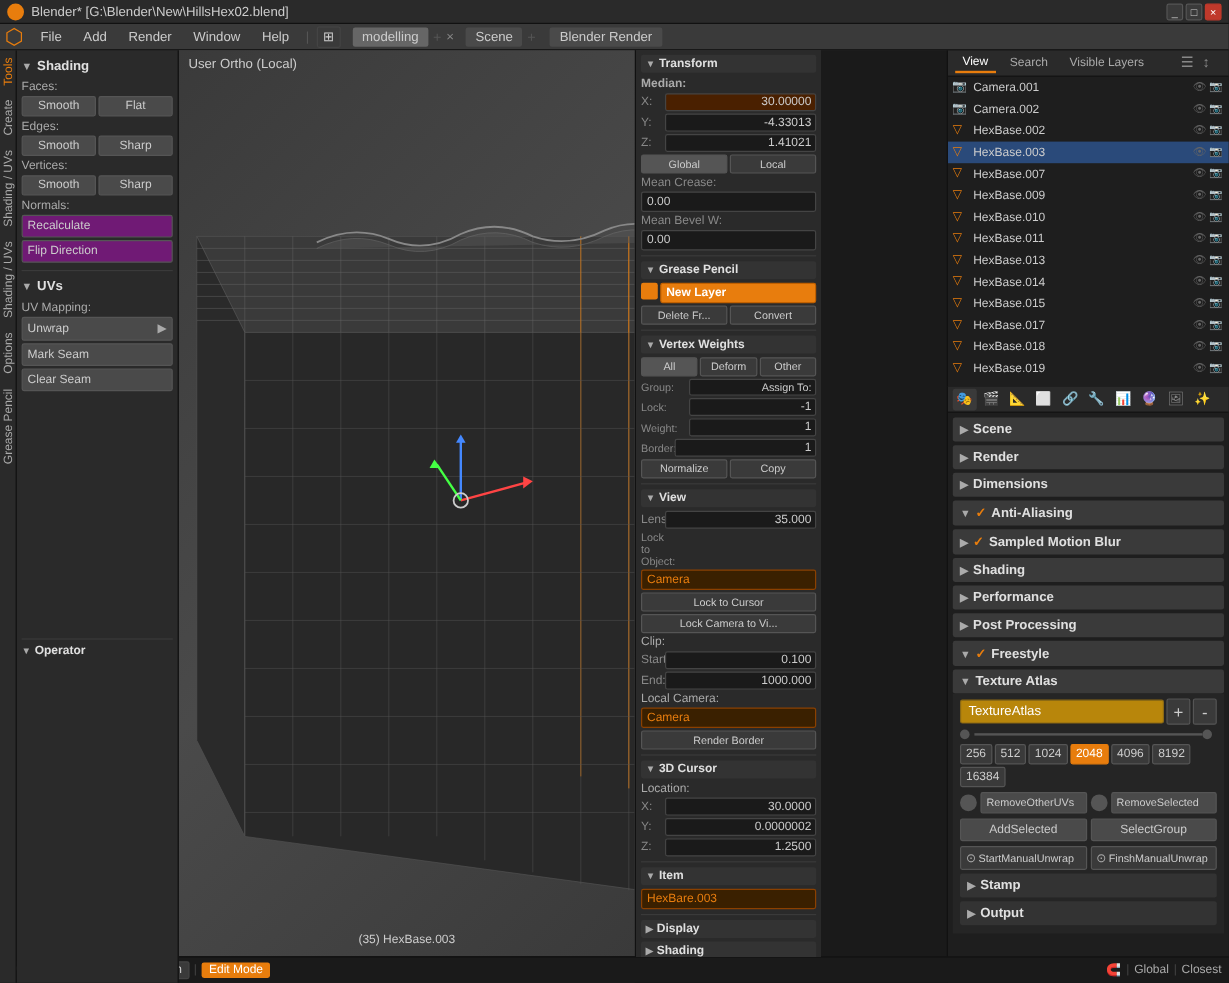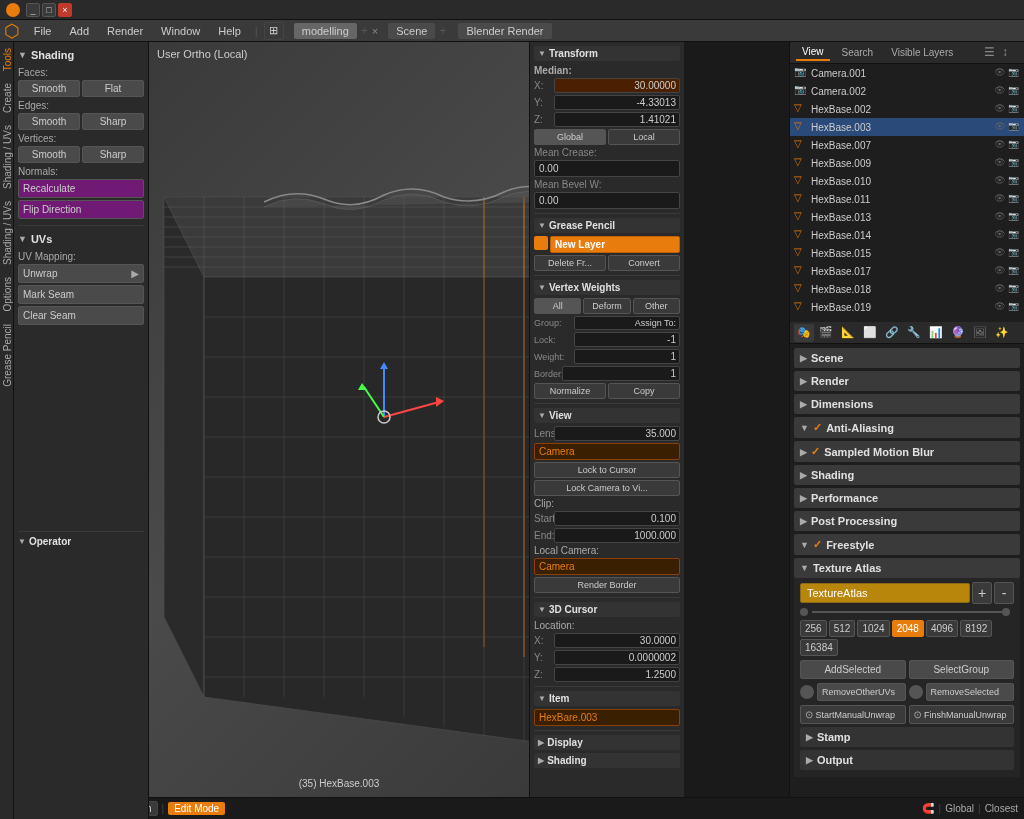--- a/index.html
+++ b/index.html
@@ -468,20 +468,21 @@
       cursor: pointer;
     }
     .small-header-section::before { content: '▼'; font-size: 8px; margin-right: 3px; color: #aaa; }
     .small-header-section.collapsed::before { content: '▶'; }
   </style>
 </head>
 <body>
 
 <div id="titlebar">
   <div class="blender-icon"></div>
+  <span class="title-text">Blender* [G:\Blender\New\HillsHex02.blend]</span>
   <div class="win-btns">
     <div class="win-btn">_</div>
     <div class="win-btn">□</div>
     <div class="win-btn" style="background:#c0392b; border-color:#c0392b; color:#fff;">×</div>
   </div>
 </div>
 
 <div id="menubar">
   <span style="font-size:18px; margin-right:4px; color:#e87d0d;">⬡</span>
   <div class="menu-item">File</div>
@@ -745,20 +746,23 @@
     <div class="n-toggle">Copy</div>
   </div>
 
   <div class="n-divider"></div>
 
   <div class="small-header-section">View</div>
   <div class="n-row">
     <span class="n-label">Lens:</span>
     <div class="n-val">35.000</div>
   </div>
+  <div class="n-row">
+    <span class="n-label" style="font-size:9px;">Lock to Object:</span>
+  </div>
   <div class="n-input-orange">Camera</div>
   <div class="n-toggle" style="margin-bottom:2px;">Lock to Cursor</div>
   <div class="n-toggle" style="margin-bottom:2px; font-size:9px;">Lock Camera to Vi...</div>
   <div style="font-size:10px; color:#aaa; margin:2px 0;">Clip:</div>
   <div class="n-row">
     <span class="n-label">Start:</span>
     <div class="n-val">0.100</div>
   </div>
   <div class="n-row">
     <span class="n-label">End:</span>
@@ -1033,33 +1037,33 @@
           <div class="size-btn">512</div>
           <div class="size-btn">1024</div>
           <div class="size-btn active">2048</div>
           <div class="size-btn">4096</div>
           <div class="size-btn">8192</div>
           <div class="size-btn">16384</div>
         </div>
 
 
         <div class="action-btns-row">
-          <div class="action-btn">AddSelected</div>
-          <div class="action-btn">SelectGroup</div>
-        </div>
-
-        <div class="action-btns-row">
           <div style="display:flex; align-items:center; gap:3px; flex:1;">
             <div style="width:14px;height:14px;background:#555;border-radius:50%;flex-shrink:0;"></div>
             <div class="action-btn" style="text-align:left; font-size:9px;">RemoveOtherUVs</div>
           </div>
           <div style="display:flex; align-items:center; gap:3px; flex:1;">
             <div style="width:14px;height:14px;background:#555;border-radius:50%;flex-shrink:0;"></div>
             <div class="action-btn" style="text-align:left; font-size:9px;">RemoveSelected</div>
           </div>
+        </div>
+
+        <div class="action-btns-row">
+          <div class="action-btn">AddSelected</div>
+          <div class="action-btn">SelectGroup</div>
         </div>
 
 
         <div class="manual-btns">
           <div class="manual-btn">
             <span class="m-icon">⊙</span>
             <span>StartManualUnwrap</span>
           </div>
           <div class="manual-btn">
             <span class="m-icon">⊙</span>

